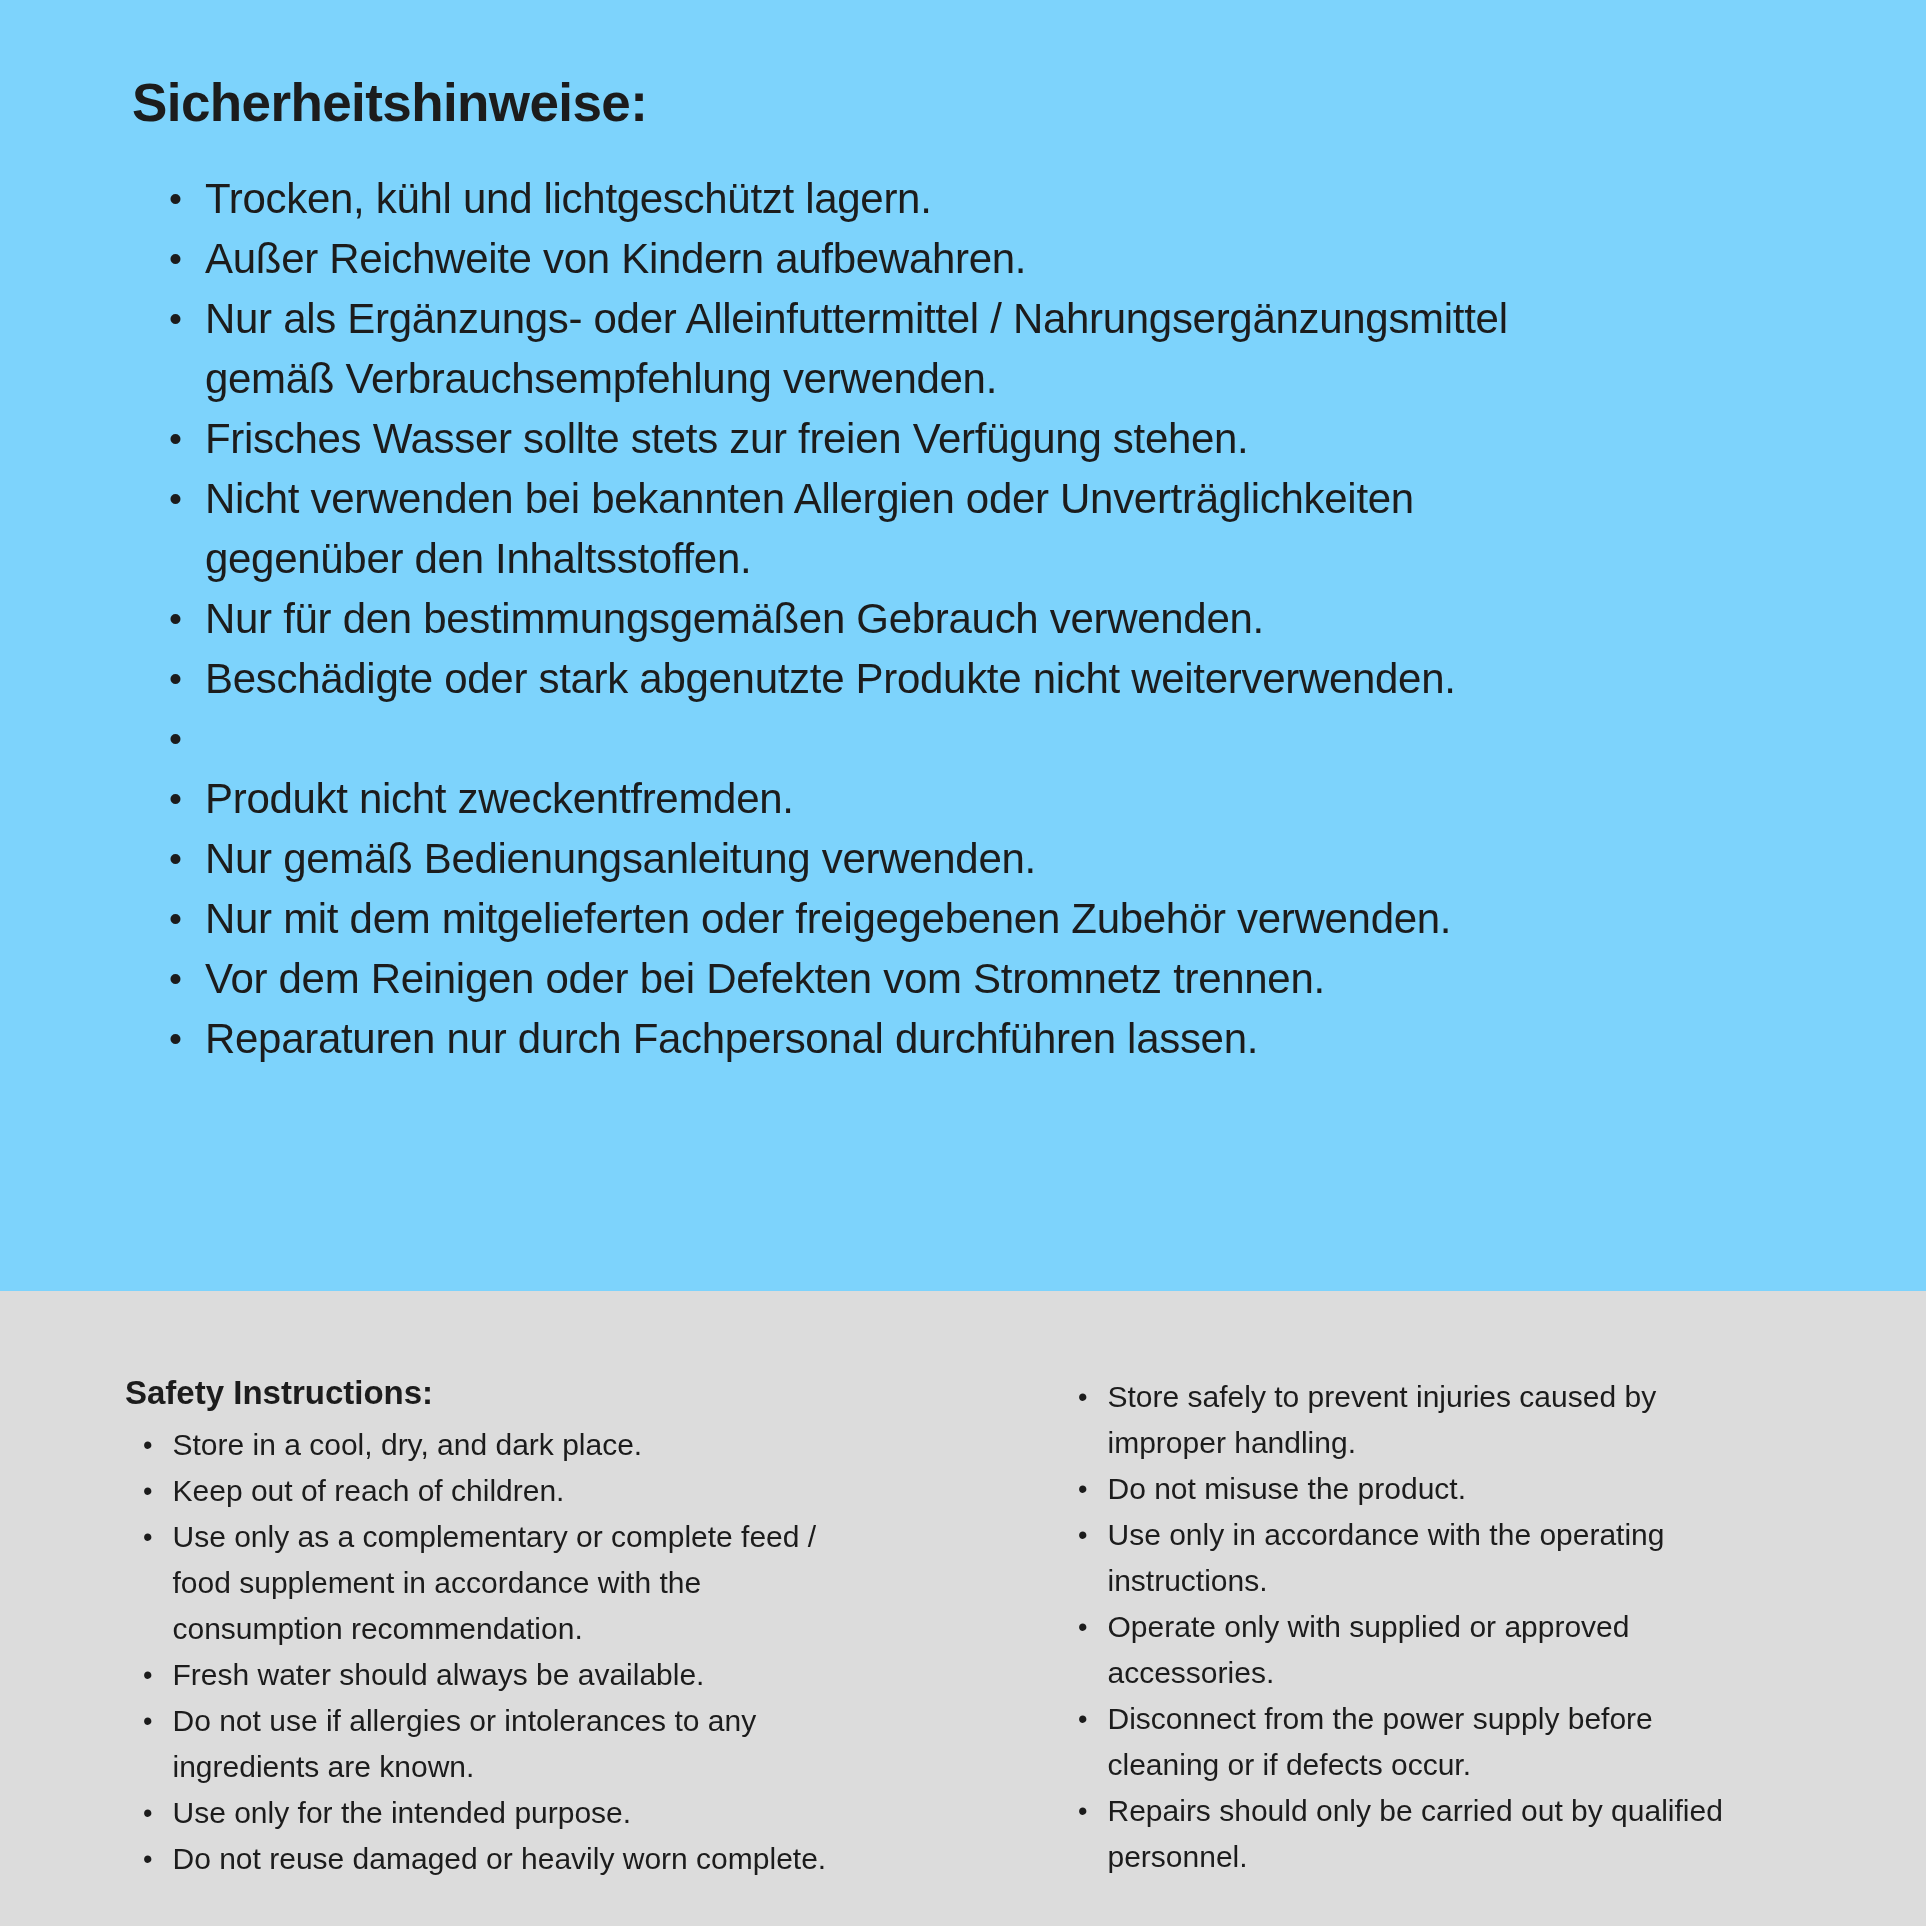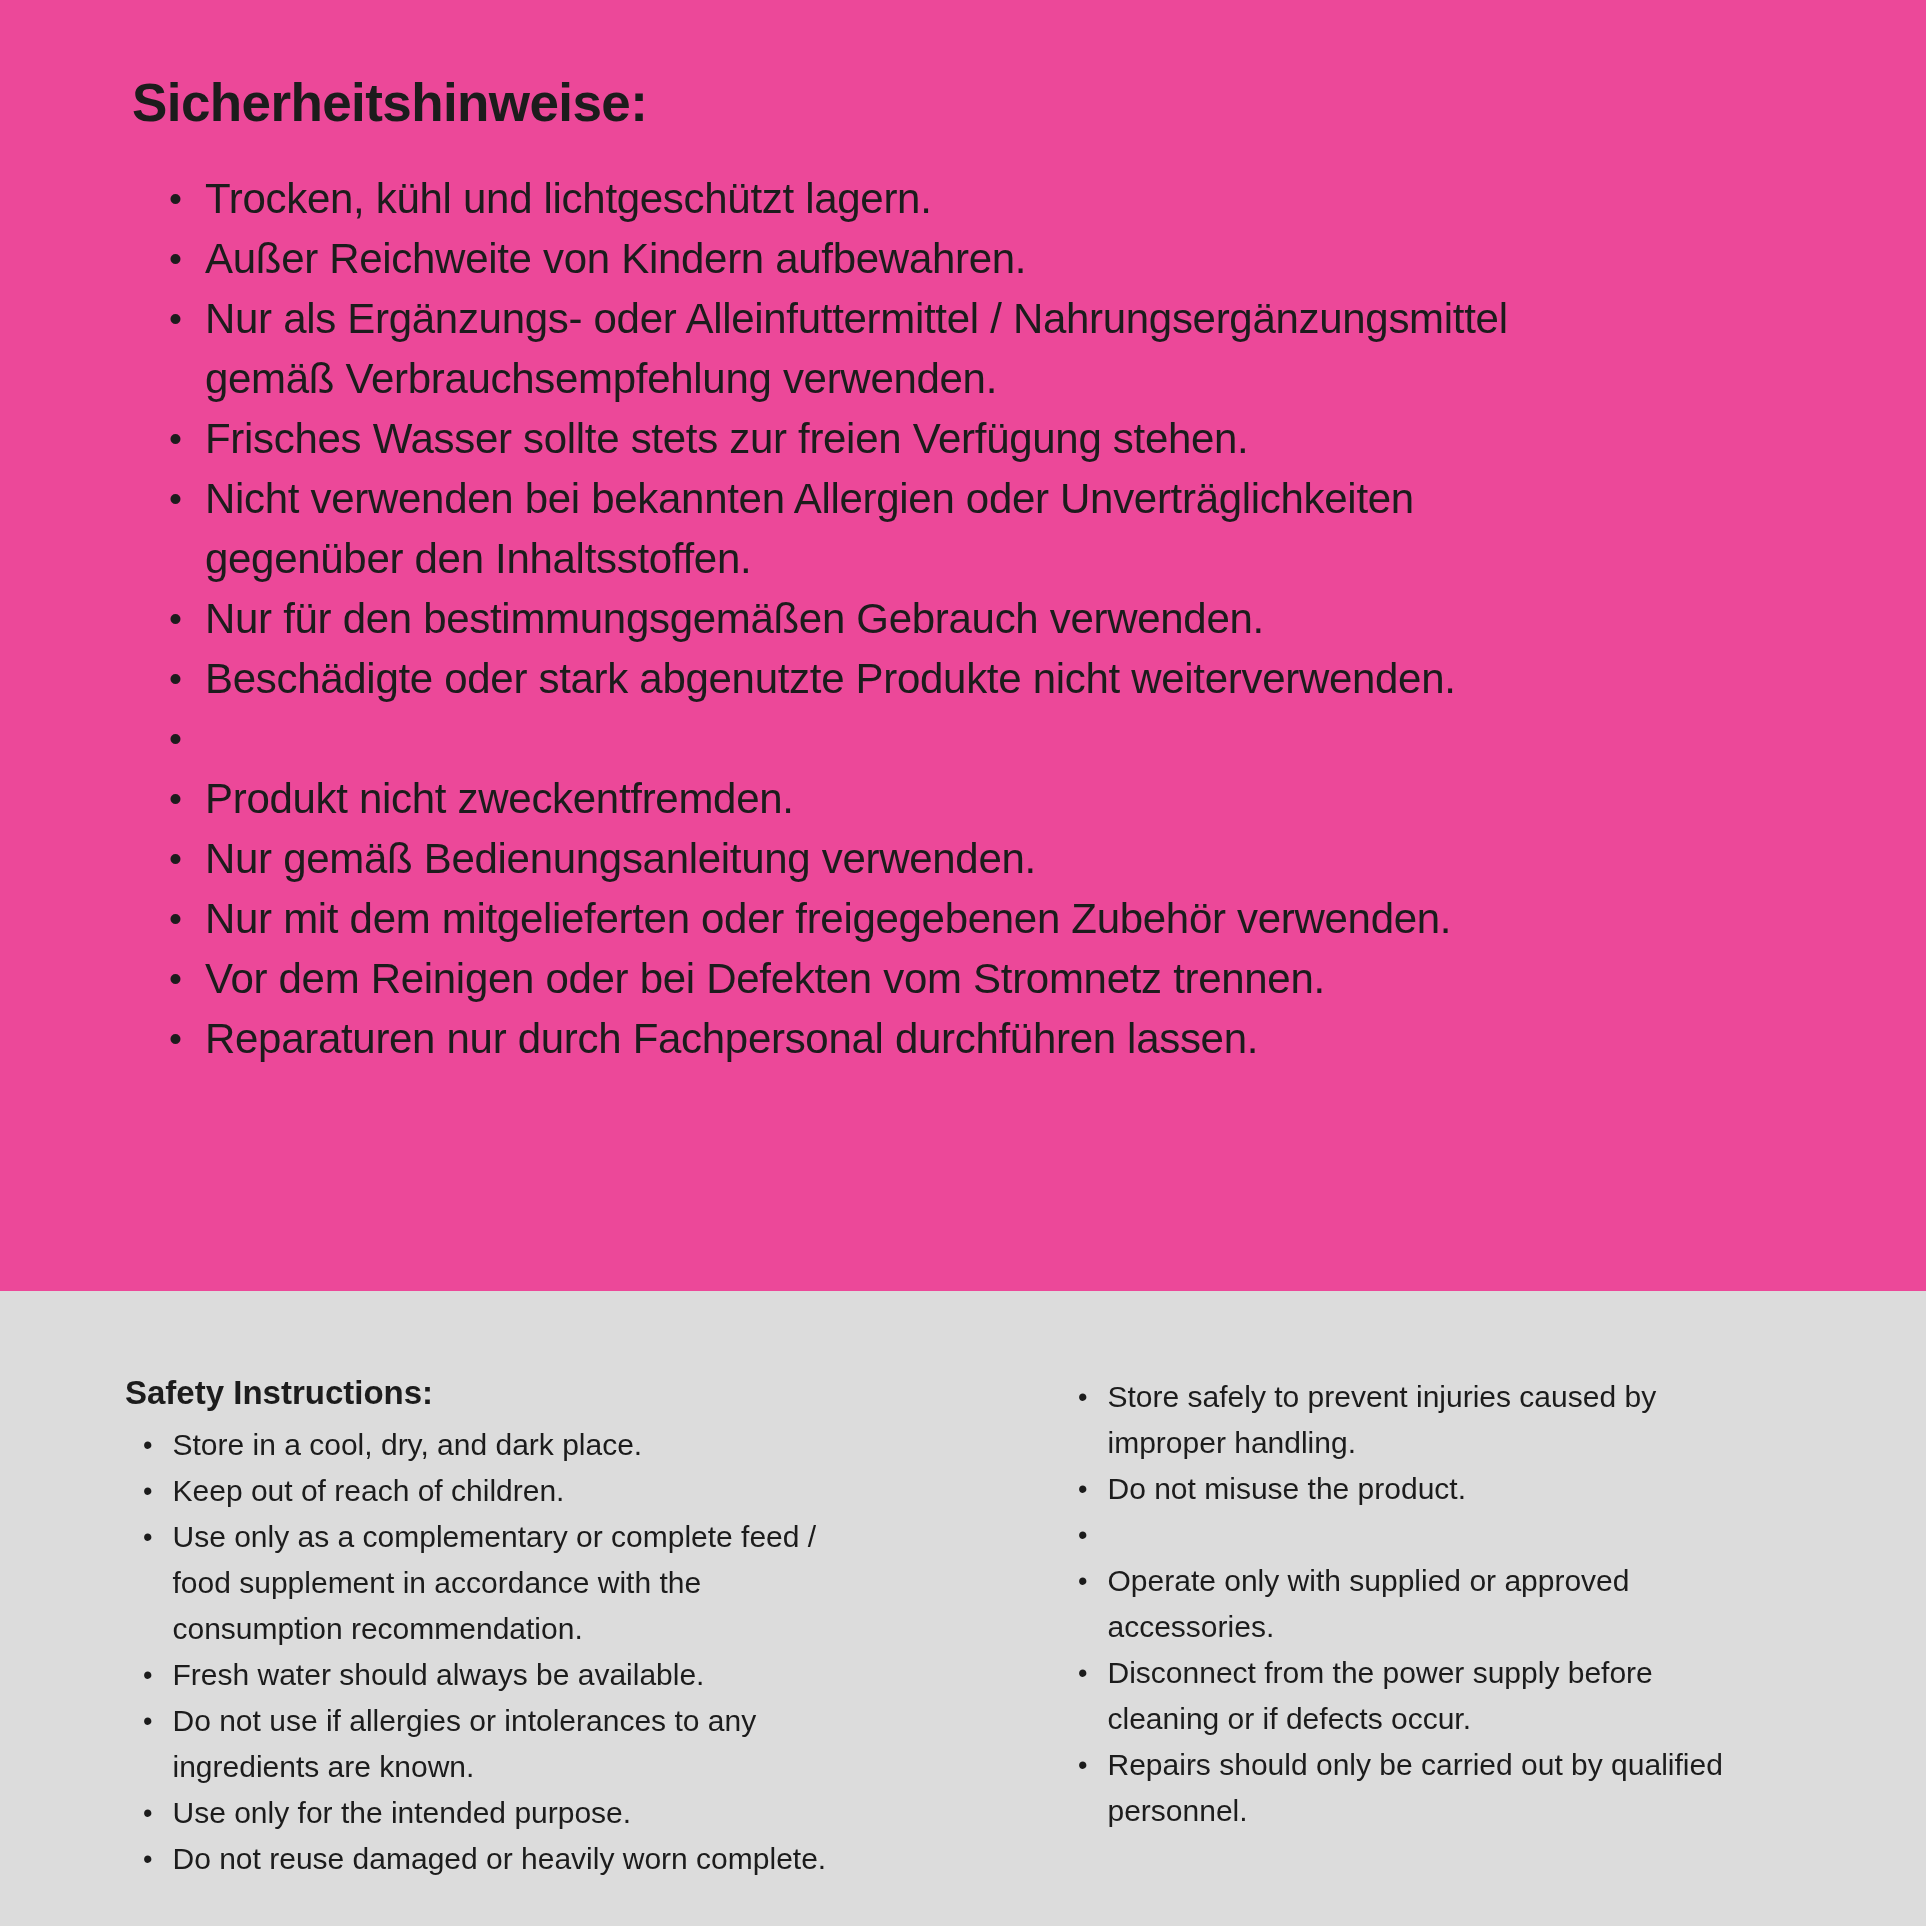--- a/index.html
+++ b/index.html
@@ -15,21 +15,21 @@
     height: 1926px;
     display: flex;
     flex-direction: column;
     overflow: hidden;
   }
 
   
   .de-section {
     height: 1291px;
     box-sizing: border-box;
-    background: #ec4899;
+    background: #7dd3fc;
     padding: 72px 77px 0 132px;
   }
   .de-title {
     font-size: 53px;
     font-weight: 700;
     letter-spacing: -0.6px;
     margin: 0 0 36px 0;
   }
   .de-list { margin: 0; }
   .de-item {
@@ -193,20 +193,22 @@
           <span class="en-bullet">•</span>
           <span class="en-text">Store safely to prevent injuries caused by
 improper handling.</span>
         </div>
         <div class="en-item">
           <span class="en-bullet">•</span>
           <span class="en-text">Do not misuse the product.</span>
         </div>
         <div class="en-item">
           <span class="en-bullet">•</span>
+          <span class="en-text">Use only in accordance with the operating
+instructions.</span>
         </div>
         <div class="en-item">
           <span class="en-bullet">•</span>
           <span class="en-text">Operate only with supplied or approved
 accessories.</span>
         </div>
         <div class="en-item">
           <span class="en-bullet">•</span>
           <span class="en-text">Disconnect from the power supply before
 cleaning or if defects occur.</span>

